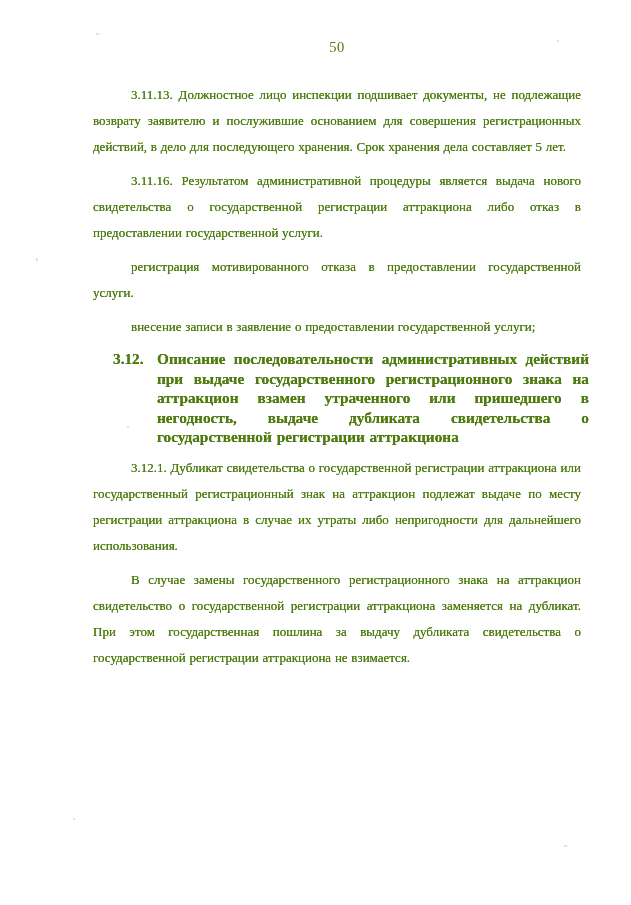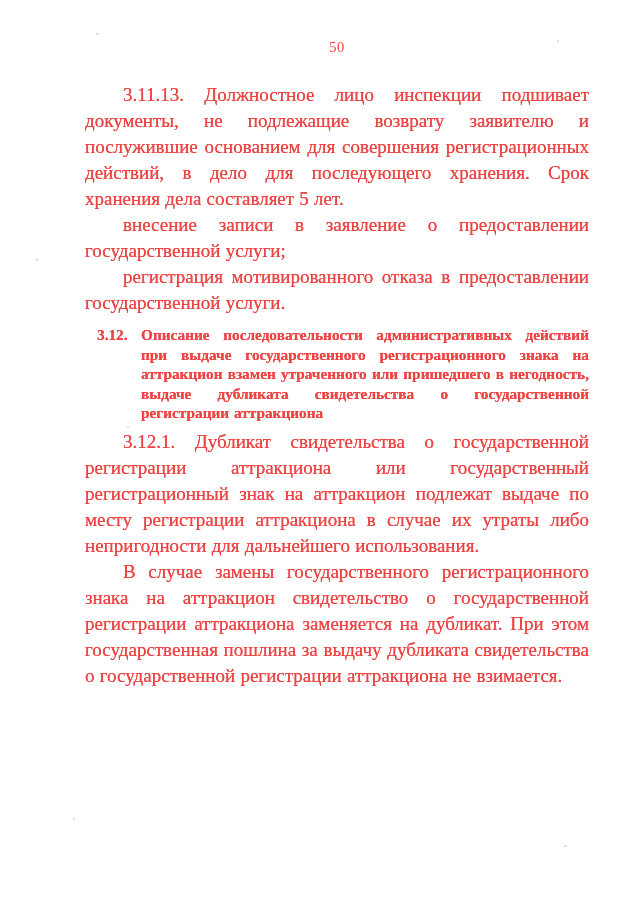--- a/index.html
+++ b/index.html
@@ -7,45 +7,45 @@
     padding: 0;
     background: #ffffff;
   }
   .page {
     position: relative;
     width: 631px;
     height: 905px;
     background: #ffffff;
     overflow: hidden;
     font-family: "Liberation Serif", "DejaVu Serif", serif;
-    color: #ef4444;
+    color: #4d7c0f;
   }
   .page-number {
     margin: 38px 42px 0 85px;
     text-align: center;
     font-size: 14.5px;
     line-height: 18px;
     letter-spacing: 0.5px;
   }
   .content {
     margin: 26px 42px 0 85px; 
   }
   p.body {
-    margin: 0;
-    font-size: 19px;
+    margin: 8px;
+    font-size: 13px;
     line-height: 26px;
     text-align: justify;
     text-indent: 38px;
     text-shadow: 0 0 0.35px currentColor; 
     word-spacing: 0.5px;
   }
   p.body.hang-wrap {  }
   .heading {
     position: relative;
-    margin: 9px 0 6px 12px;
+    margin: 9px 0 6px 28px;
     padding-left: 44px;
     font-size: 15.3px;
     font-weight: bold;
     line-height: 19.5px;
     text-align: justify;
     text-shadow: 0 0 0.4px currentColor;
     word-spacing: 1px;
   }
   .heading .heading-num {
     position: absolute;
@@ -72,25 +72,26 @@
 <div class="page">
 
   <div class="page-number">50</div>
 
   <div class="content">
 
     <p class="body">3.11.13. Должностное лицо инспекции подшивает документы, не подлежащие возврату заявителю и послужившие основанием для совершения регистрационных действий, в дело для последующего хранения. Срок хранения дела составляет 5 лет.</p>
 
 
 
+    <p class="body">3.11.16. Результатом административной процедуры является выдача нового свидетельства о государственной регистрации аттракциона либо отказ в предоставлении государственной услуги.</p>
 
 
+    <p class="body hang-wrap">регистрация мотивированного отказа в предоставлении государственной услуги.</p>
+
     <p class="body">внесение записи в заявление о предоставлении государственной услуги;</p>
-
-    <p class="body hang-wrap">регистрация мотивированного отказа в предоставлении государственной услуги.</p>
 
     <div class="heading">
       <span class="heading-num">3.12.</span><span>Описание последовательности административных действий при выдаче государственного регистрационного знака на аттракцион взамен утраченного или пришедшего в негодность, выдаче дубликата свидетельства о государственной регистрации аттракциона</span>
     </div>
 
     <p class="body">3.12.1. Дубликат свидетельства о государственной регистрации аттракциона или государственный регистрационный знак на аттракцион подлежат выдаче по месту регистрации аттракциона в случае их утраты либо непригодности для дальнейшего использования.</p>
 
     <p class="body">В случае замены государственного регистрационного знака на аттракцион свидетельство о государственной регистрации аттракциона заменяется на дубликат. При этом государственная пошлина за выдачу дубликата свидетельства о государственной регистрации аттракциона не взимается.</p>
 
   </div>

